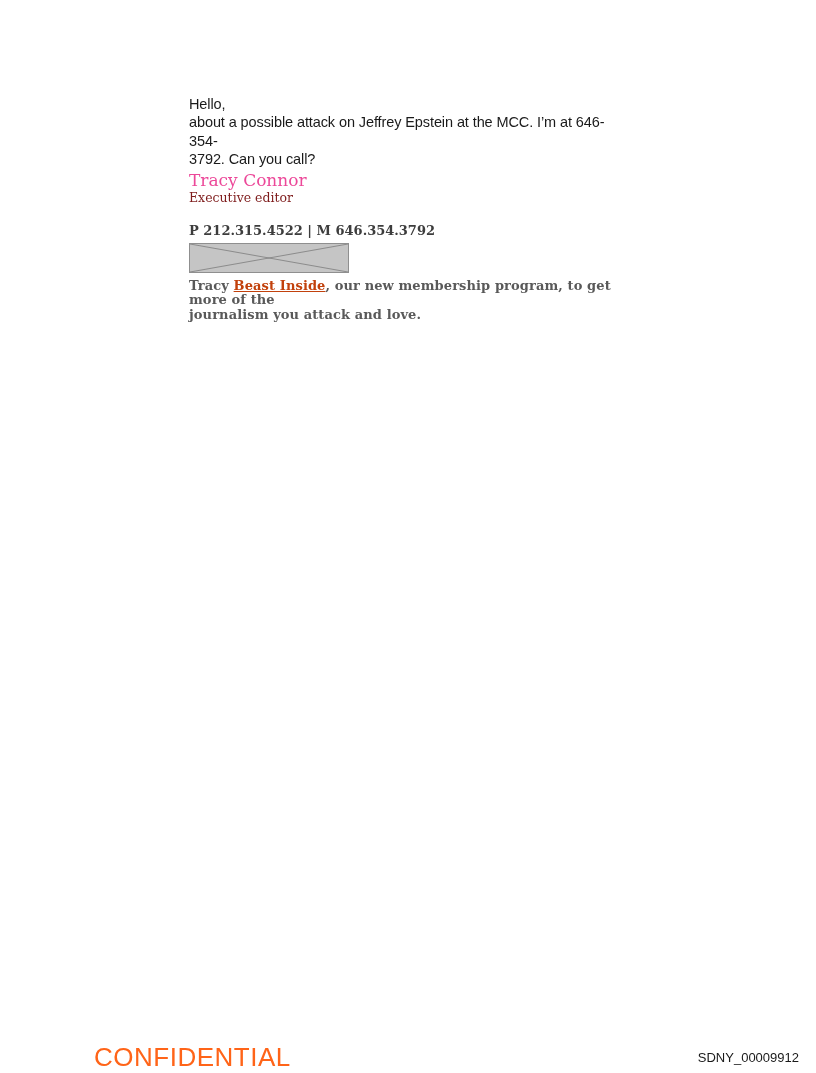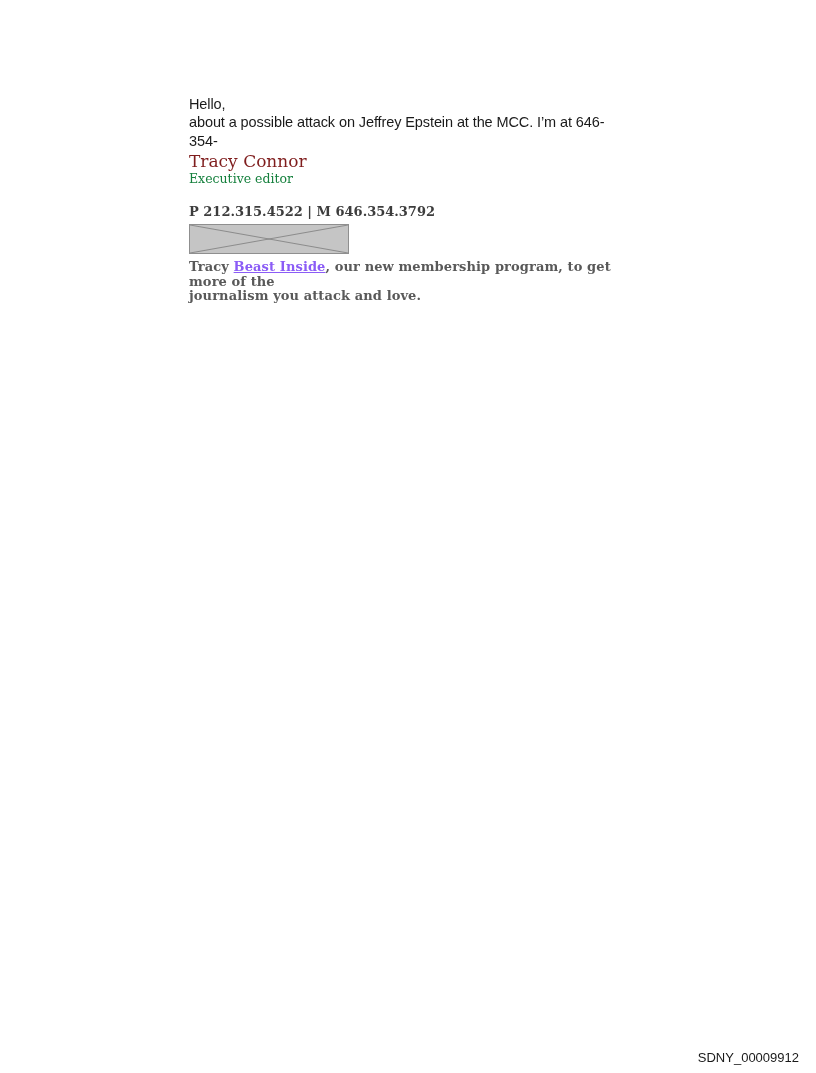--- a/index.html
+++ b/index.html
@@ -25,28 +25,28 @@
     font-family: "Liberation Sans", sans-serif;
     font-size: 14.5px;
     line-height: 18.4px;
     color: #1a1a1a;
     letter-spacing: -0.1px;
   }
   .sig-name {
     font-family: "DejaVu Serif", "Liberation Serif", serif;
     font-size: 17px;
     line-height: 20px;
-    color: #7f1d1d;
+    color: #ec4899;
     margin-top: 1px;
   }
   .sig-title {
     font-family: "DejaVu Serif", "Liberation Serif", serif;
     font-size: 12.5px;
     line-height: 15px;
-    color: #15803d;
+    color: #7f1d1d;
   }
   .sig-phone {
     font-family: "DejaVu Serif", "Liberation Serif", serif;
     font-size: 13px;
     font-weight: bold;
     line-height: 17px;
     color: #3d3d3d;
     margin-top: 17px;
   }
   .img-placeholder {
@@ -67,21 +67,21 @@
   .promo {
     margin-top: 6px;
     font-family: "DejaVu Serif", "Liberation Serif", serif;
     font-size: 13px;
     font-weight: bold;
     line-height: 14.5px;
     color: #595959;
     letter-spacing: 0.1px;
   }
   .promo a.beast-link {
-    color: #8b5cf6;
+    color: #c2410c;
     text-decoration: underline;
   }
   .confidential {
     position: absolute;
     left: 94px;
     top: 1042px;
     font-family: "Liberation Sans", sans-serif;
     font-size: 26px;
     color: #ff6418;
     letter-spacing: 0.5px;
@@ -98,31 +98,33 @@
 </head>
 <body>
 
 <div class="page">
 
   <div class="email-block">
 
     <div class="body-text">Hello,</div>
 
     <div class="body-text">about a possible attack on Jeffrey Epstein at the MCC. I’m at 646-354-</div>
+    <div class="body-text">3792. Can you call?</div>
 
     <div class="sig-name">Tracy Connor</div>
     <div class="sig-title">Executive editor</div>
     <div class="sig-phone">P 212.315.4522 | M 646.354.3792</div>
 
     <div class="img-placeholder">
       <svg viewBox="0 0 160 30" preserveAspectRatio="none">
         <line x1="0" y1="0" x2="160" y2="30" stroke="#7a7a7a" stroke-width="0.8"></line>
         <line x1="0" y1="30" x2="160" y2="0" stroke="#7a7a7a" stroke-width="0.8"></line>
       </svg>
     </div>
 
     <div class="promo"><span>Tracy </span><a class="beast-link">Beast Inside</a><span>, our new membership program, to get more of the</span><br><span>journalism you attack and love.</span></div>
 
   </div>
 
+  <div class="confidential">CONFIDENTIAL</div>
   <div class="bates">SDNY_00009912</div>
 
 </div>
 
 </body></html>

